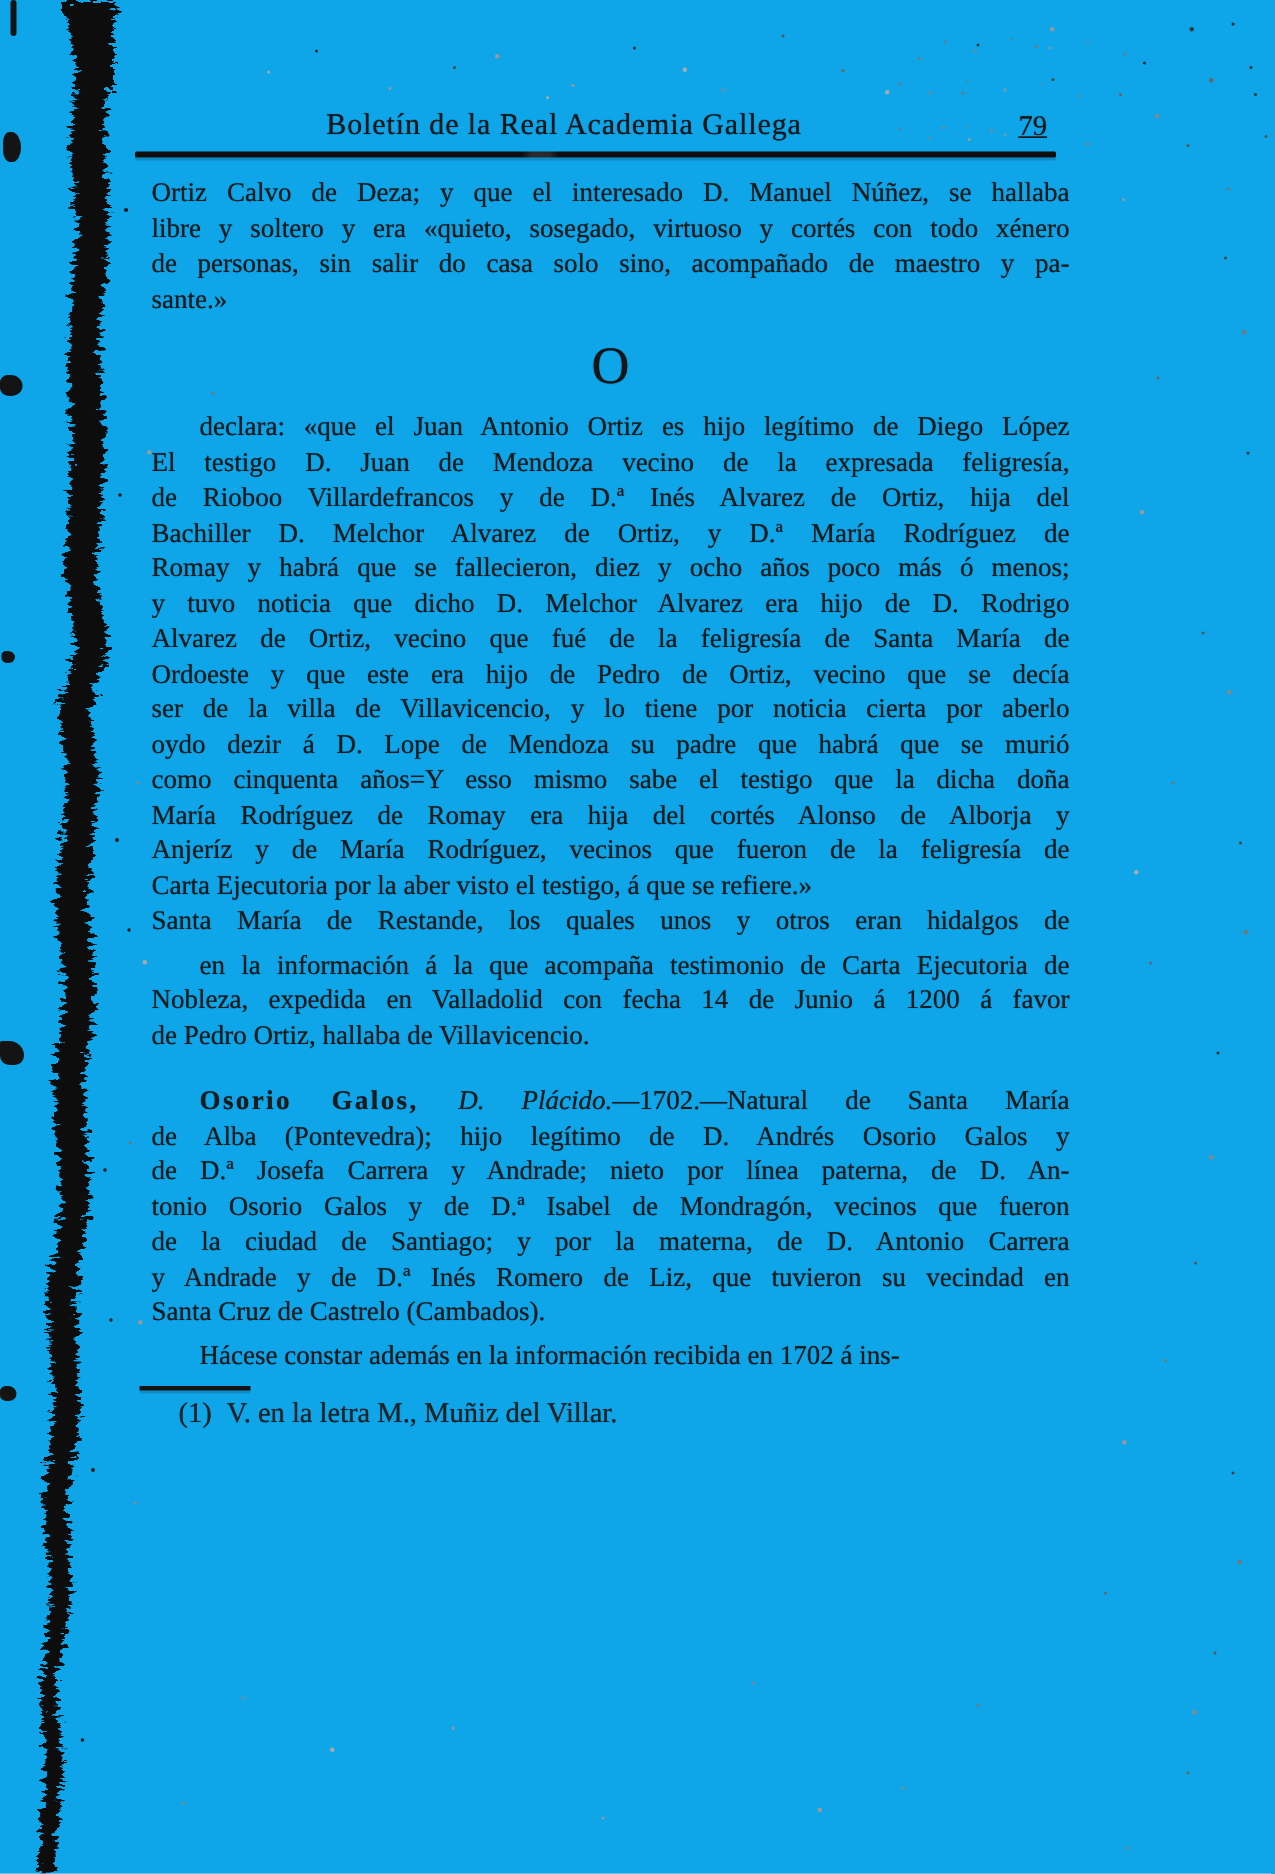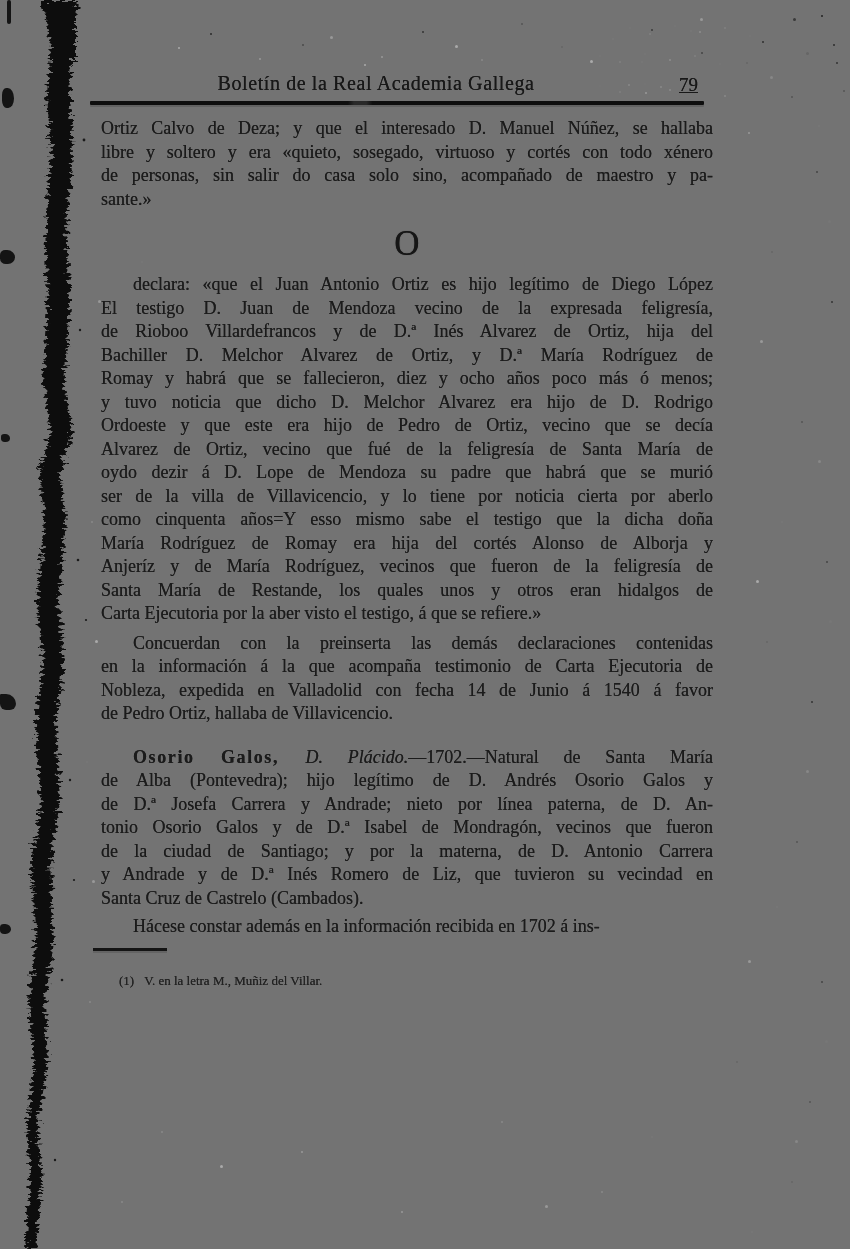--- a/index.html
+++ b/index.html
@@ -4,21 +4,21 @@
 <style>
   html,body{margin:0;padding:0;}
   body{
     width:850px;height:1249px;
     background:#f4f4f2;
     font-family:"Liberation Serif","DejaVu Serif",serif;
     position:relative;overflow:hidden;
     -webkit-font-smoothing:antialiased;
   }
   .page{
-    position:absolute;inset:0;background:#737373;
+    position:absolute;inset:0;background:#0ea5e9;
   }
   
   .gutter{position:absolute;left:0;top:0;width:100px;height:1249px;pointer-events:none;}
   
   .speck{position:absolute;width:2px;height:2px;background:transparent;border-radius:50%;
     box-shadow:
       210px 33px 0 #2a2a2a, 302px 44px 0 #4a4a4a, 422px 31px 0 #333,
       521px 23px 0 #555, 612px 38px 0 #777, 651px 29px 0 #3a3a3a,
       701px 52px 0 #444, 762px 41px 0 #2f2f2f, 821px 15px 0 #222,
       836px 62px 0 #333, 791px 96px 0 #555, 746px 62px 0 #666,
@@ -90,21 +90,21 @@
     text-align:center;font-size:35px;line-height:38px;
     margin:14px 0 10px 0;color:#161616;font-weight:400;
     text-shadow:0 0 .7px rgba(0,0,0,.8);
   }
   
   .footnote-rule{
     margin-top:9px;margin-left:-8px;width:74px;height:3px;background:#141414;
     box-shadow:0 2px 0 rgba(20,20,20,.15);
   }
   .footnote{
-    margin-top:20px;padding-left:18px;font-size:13px;line-height:19px;color:#222;
+    margin-top:6px;padding-left:18px;font-size:19px;line-height:19px;color:#222;
     text-shadow:0 0 .5px rgba(0,0,0,.65);
   }
   .footnote .fn-marker{margin-right:10px;}
 </style>
 </head>
 <body>
 
 <div class="page">
 
   <svg class="gutter" viewBox="0 0 100 1249" preserveAspectRatio="none" aria-hidden="true">
@@ -163,34 +163,33 @@
           <div class="line last"><span>sante.»</span></div>
         </div>
         <div class="section-letter">O</div>
         <div class="para indent" style="margin-top: 2px;">
           <div class="line"><span>declara: «que el Juan Antonio Ortiz es hijo legítimo de Diego López</span></div>
           <div class="line"><span>El testigo D. Juan de Mendoza vecino de la expresada feligresía,</span></div>
           <div class="line"><span>de Rioboo Villardefrancos y de D.ª Inés Alvarez de Ortiz, hija del</span></div>
           <div class="line"><span>Bachiller D. Melchor Alvarez de Ortiz, y D.ª María Rodríguez de</span></div>
           <div class="line"><span>Romay y habrá que se fallecieron, diez y ocho años poco más ó menos;</span></div>
           <div class="line"><span>y tuvo noticia que dicho D. Melchor Alvarez era hijo de D. Rodrigo</span></div>
+          <div class="line"><span>Alvarez de Ortiz, vecino que fué de la feligresía de Santa María de</span></div>
           <div class="line"><span>Ordoeste y que este era hijo de Pedro de Ortiz, vecino que se decía</span></div>
-          <div class="line"><span>Alvarez de Ortiz, vecino que fué de la feligresía de Santa María de</span></div>
+          <div class="line"><span>ser de la villa de Villavicencio, y lo tiene por noticia cierta por aberlo</span></div>
           <div class="line"><span>oydo dezir á D. Lope de Mendoza su padre que habrá que se murió</span></div>
-          <div class="line"><span>ser de la villa de Villavicencio, y lo tiene por noticia cierta por aberlo</span></div>
           <div class="line"><span>como cinquenta años=Y esso mismo sabe el testigo que la dicha doña</span></div>
           <div class="line"><span>María Rodríguez de Romay era hija del cortés Alonso de Alborja y</span></div>
           <div class="line"><span>Anjeríz y de María Rodríguez, vecinos que fueron de la feligresía de</span></div>
+          <div class="line last"><span>Carta Ejecutoria por la aber visto el testigo, á que se refiere.»</span></div>
           <div class="line"><span>Santa María de Restande, los quales unos y otros eran hidalgos de</span></div>
-          <div class="line last"><span>Carta Ejecutoria por la aber visto el testigo, á que se refiere.»</span></div>
         </div>
         <div class="para indent" style="margin-top: 6px;">
-          <div class="line"><span>Concuerdan con la preinserta las demás declaraciones contenidas</span></div>
           <div class="line"><span>en la información á la que acompaña testimonio de Carta Ejecutoria de</span></div>
-          <div class="line"><span>Nobleza, expedida en Valladolid con fecha 14 de Junio á 1540 á favor</span></div>
+          <div class="line"><span>Nobleza, expedida en Valladolid con fecha 14 de Junio á 1200 á favor</span></div>
           <div class="line last"><span>de Pedro Ortiz, hallaba de Villavicencio.</span></div>
         </div>
         <div class="para indent" style="margin-top: 20px;">
           <div class="line"><span class="seg-b">Osorio Galos, </span><span class="seg-i">D. Plácido.</span><span>—1702.—Natural de Santa María</span></div>
           <div class="line"><span>de Alba (Pontevedra); hijo legítimo de D. Andrés Osorio Galos y</span></div>
           <div class="line"><span>de D.ª Josefa Carrera y Andrade; nieto por línea paterna, de D. An-</span></div>
           <div class="line"><span>tonio Osorio Galos y de D.ª Isabel de Mondragón, vecinos que fueron</span></div>
           <div class="line"><span>de la ciudad de Santiago; y por la materna, de D. Antonio Carrera</span></div>
           <div class="line"><span>y Andrade y de D.ª Inés Romero de Liz, que tuvieron su vecindad en</span></div>
           <div class="line last"><span>Santa Cruz de Castrelo (Cambados).</span></div>

